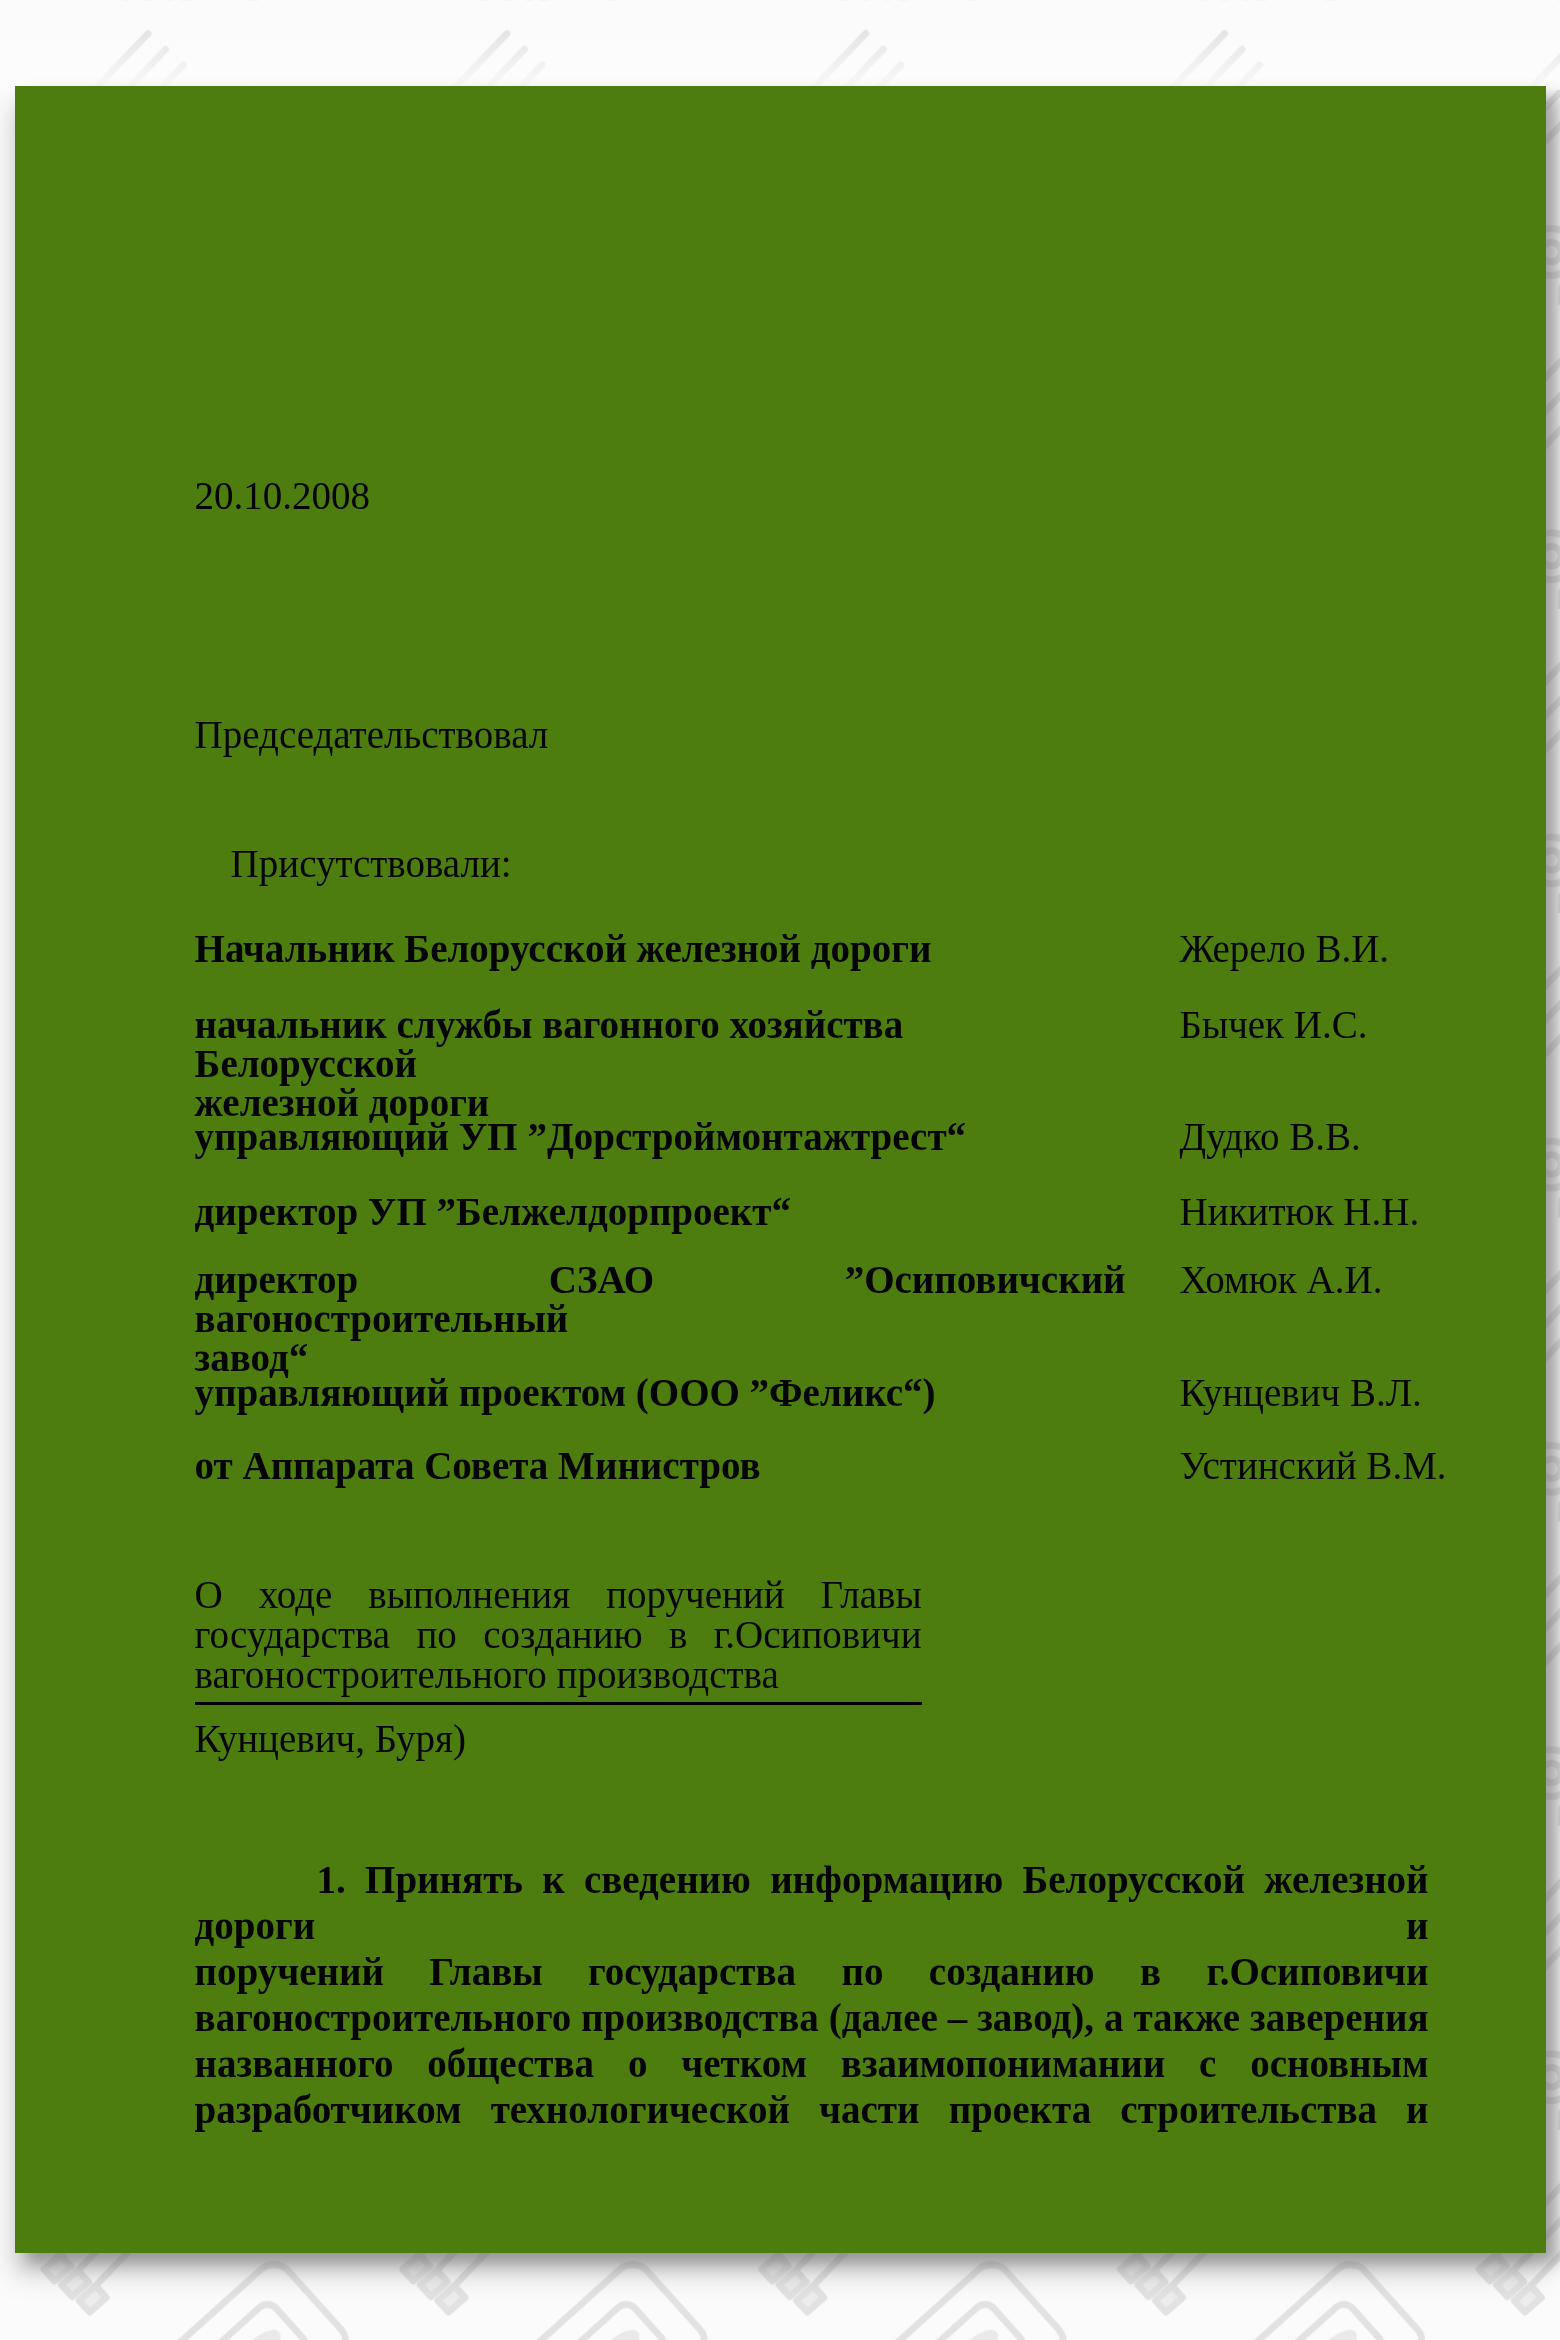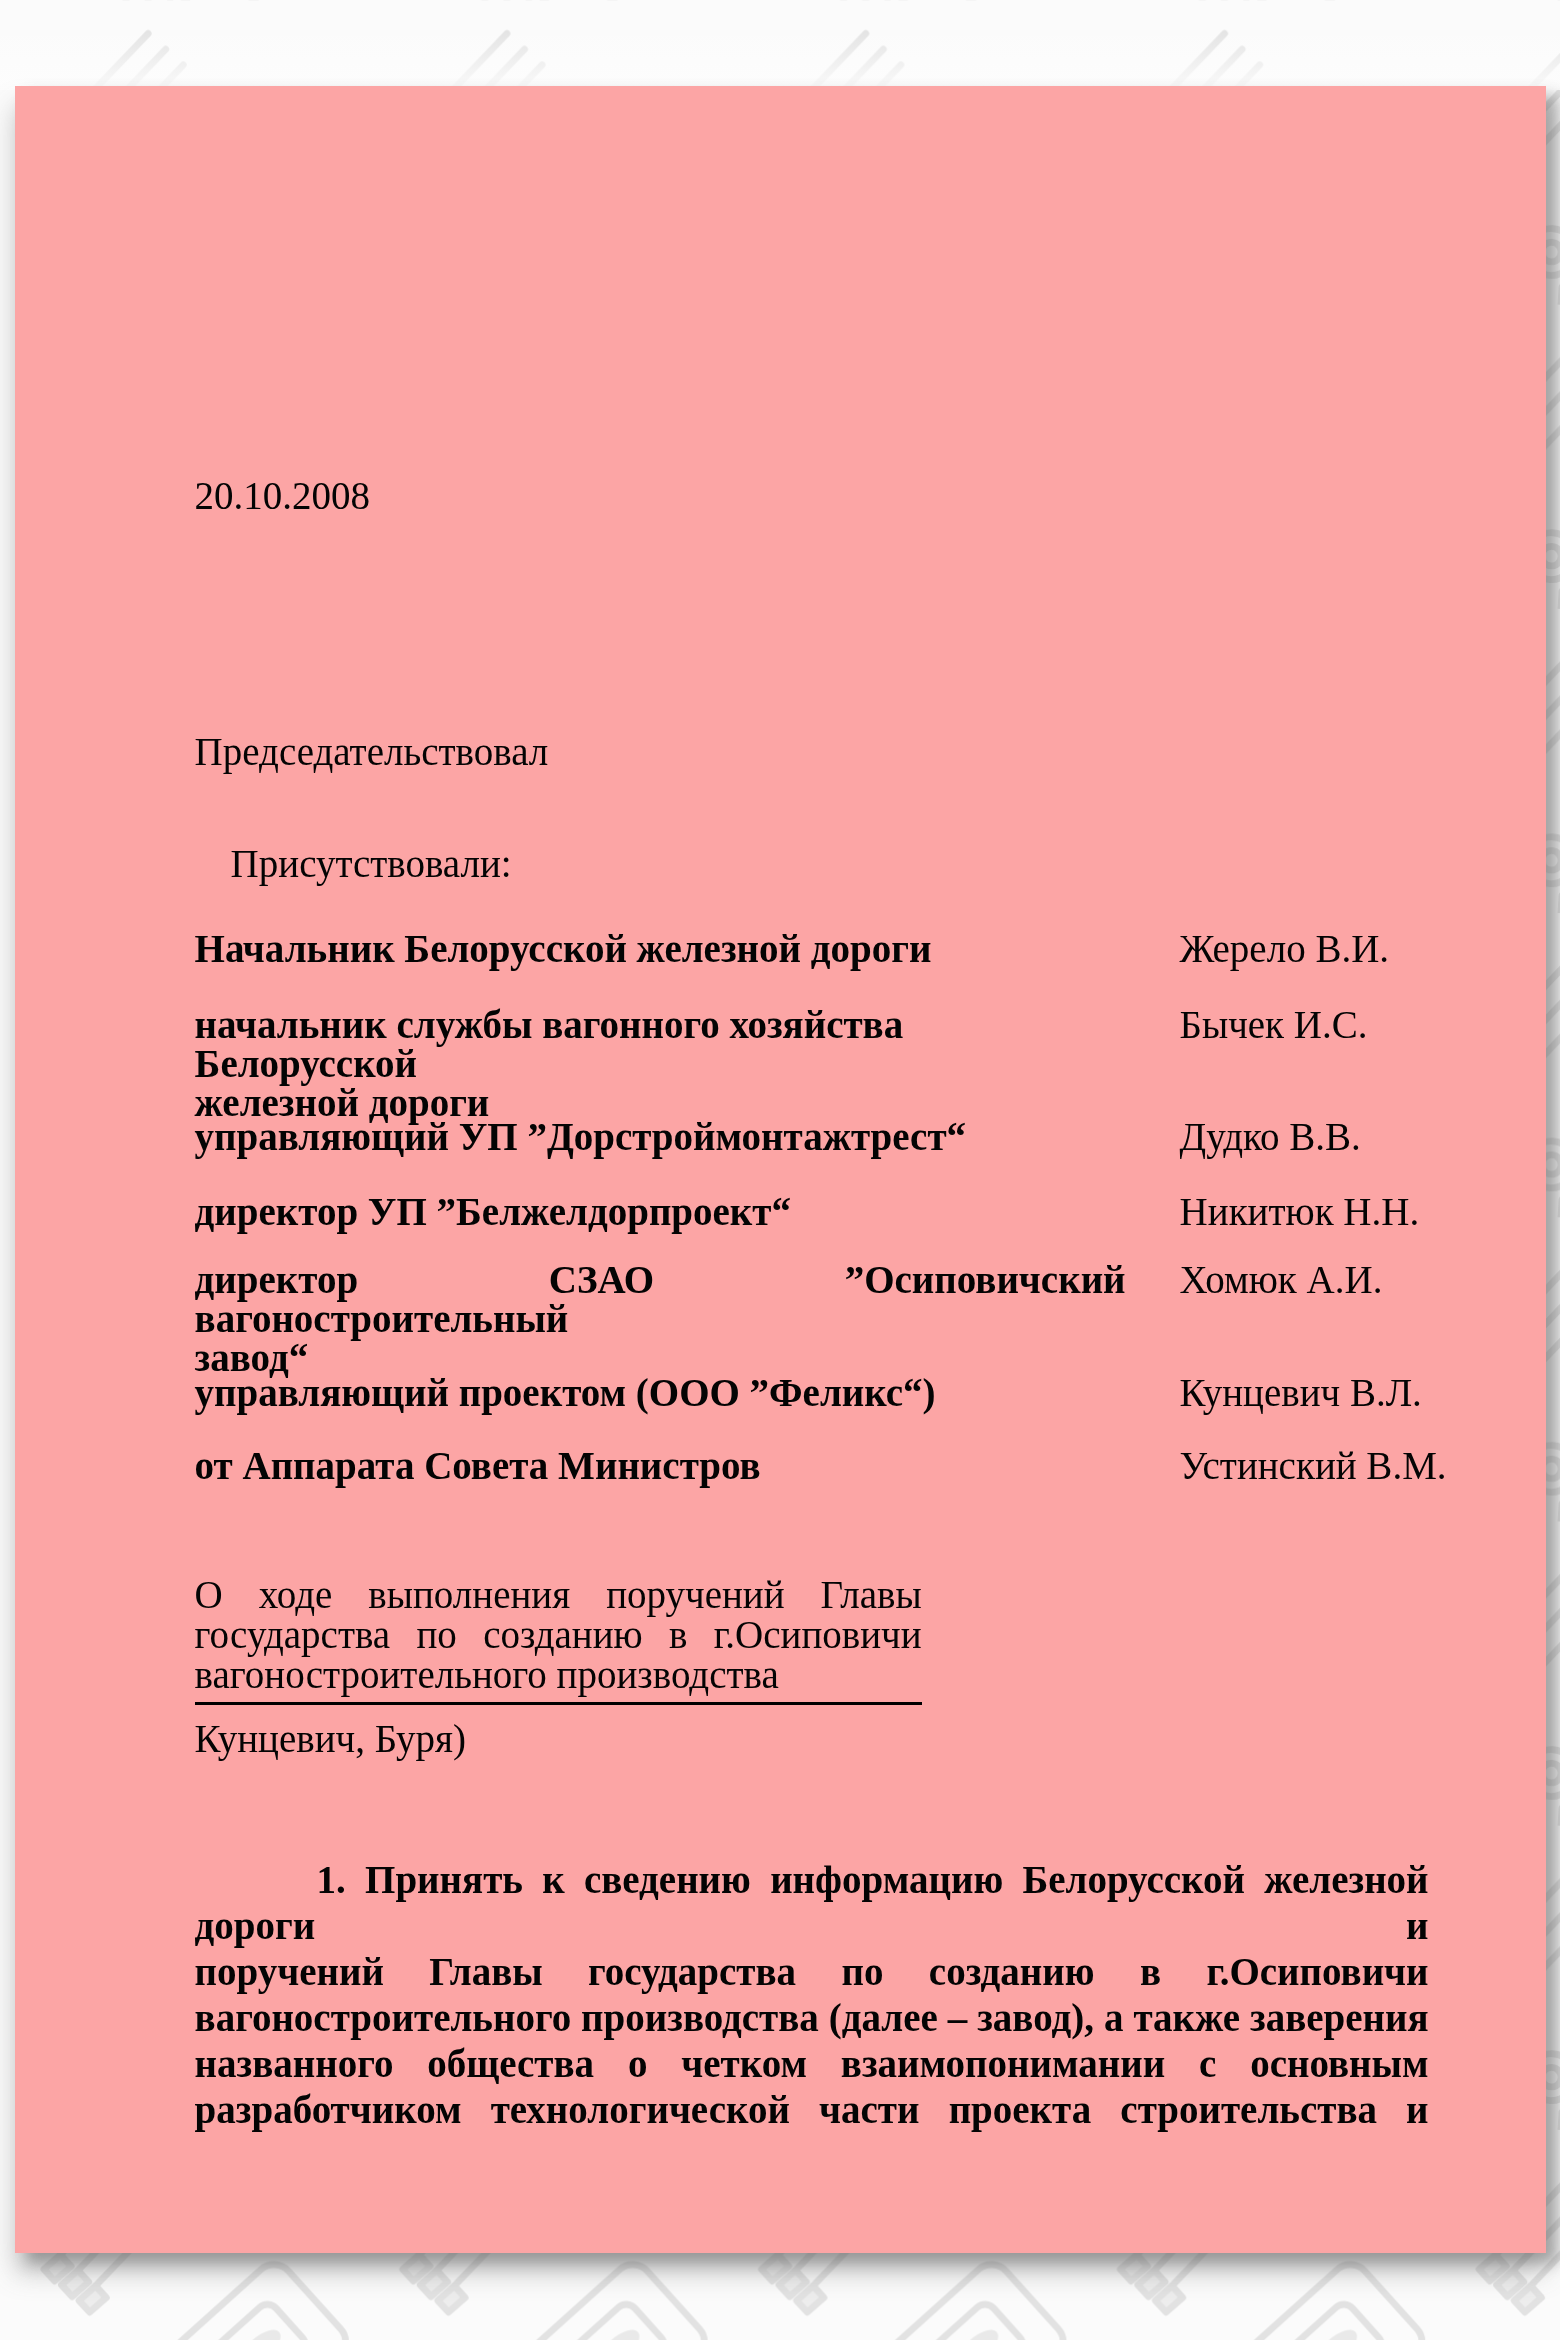--- a/index.html
+++ b/index.html
@@ -9,27 +9,27 @@
     font-family:"Liberation Serif","DejaVu Serif",serif;
     color:#040404;
   }
   .bg-svg{position:absolute;left:0;top:0;z-index:0;}
   .top-fade{
     position:absolute;left:0;top:0;width:1560px;height:90px;z-index:1;
     background:linear-gradient(180deg,rgba(251,251,251,0) 30%,rgba(253,253,253,0.92) 100%);
   }
   .page{
     position:absolute;left:14.6px;top:86px;width:1531px;height:2167px;z-index:2;
-    background:#fca5a5;
+    background:#4d7c0f;
     box-shadow:11.7px 9.8px 13.7px rgba(90,90,90,0.45), 0 19.5px 25px rgba(100,100,100,0.35);
   }
   .page *{font-size:39px;line-height:39px;}
   .abs{position:absolute;left:180px;}
   .date{top:390px;}
-  .chair-label{top:646px;}
+  .chair-label{top:629px;}
   .chair-value{top:646px;left:663px;white-space:pre-line;}
   .present-label{top:758px;margin-left:36px;}
   .att-row{position:absolute;left:180px;width:1239px;}
   .att-pos{position:absolute;left:0;top:0;width:931px;font-weight:bold;}
   .att-name{position:absolute;left:985px;top:0;white-space:nowrap;}
   .r1{top:843px;} .r2{top:919px;} .r3{top:1031px;} .r4{top:1106px;}
   .r5{top:1174px;} .r6{top:1287px;} .r7{top:1360px;}
   .subject{top:1489px;width:727px;}
   .subject .line{line-height:40px;}
   .subject-rule{border:none;border-top:3.9px solid #000;margin:6.8px 0 0 0;width:727px;height:0;}

